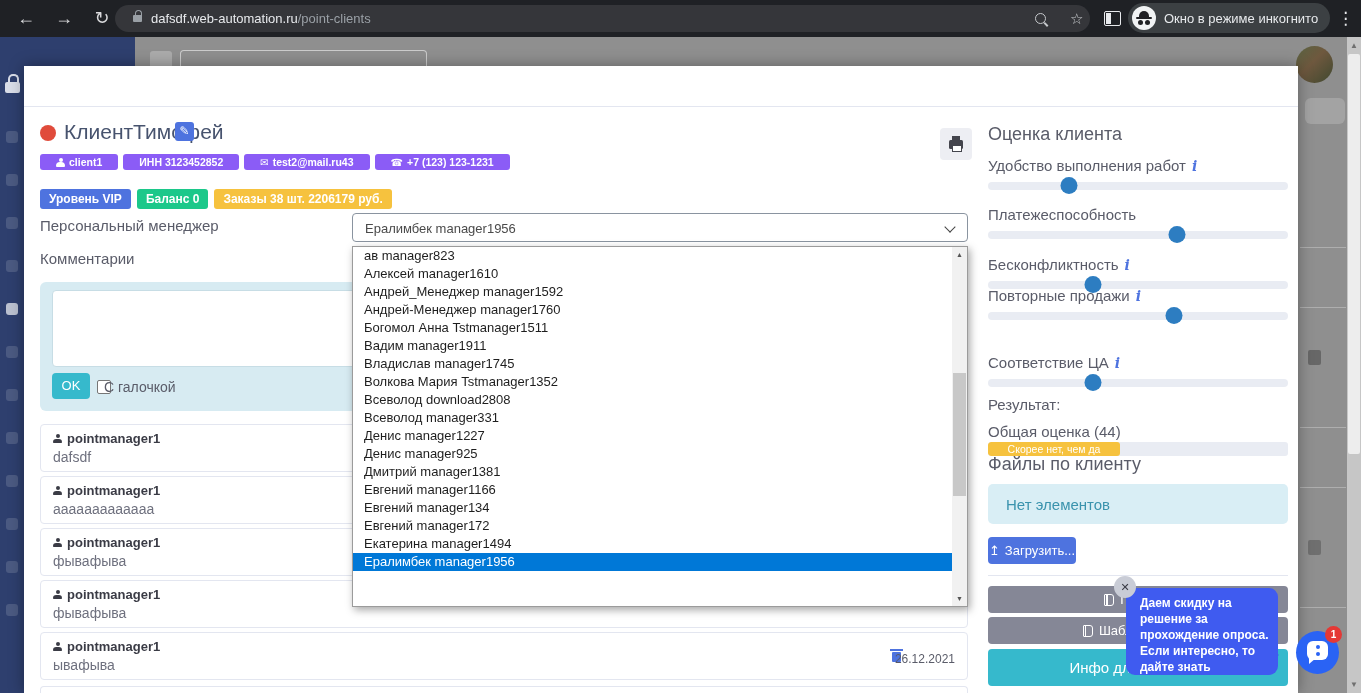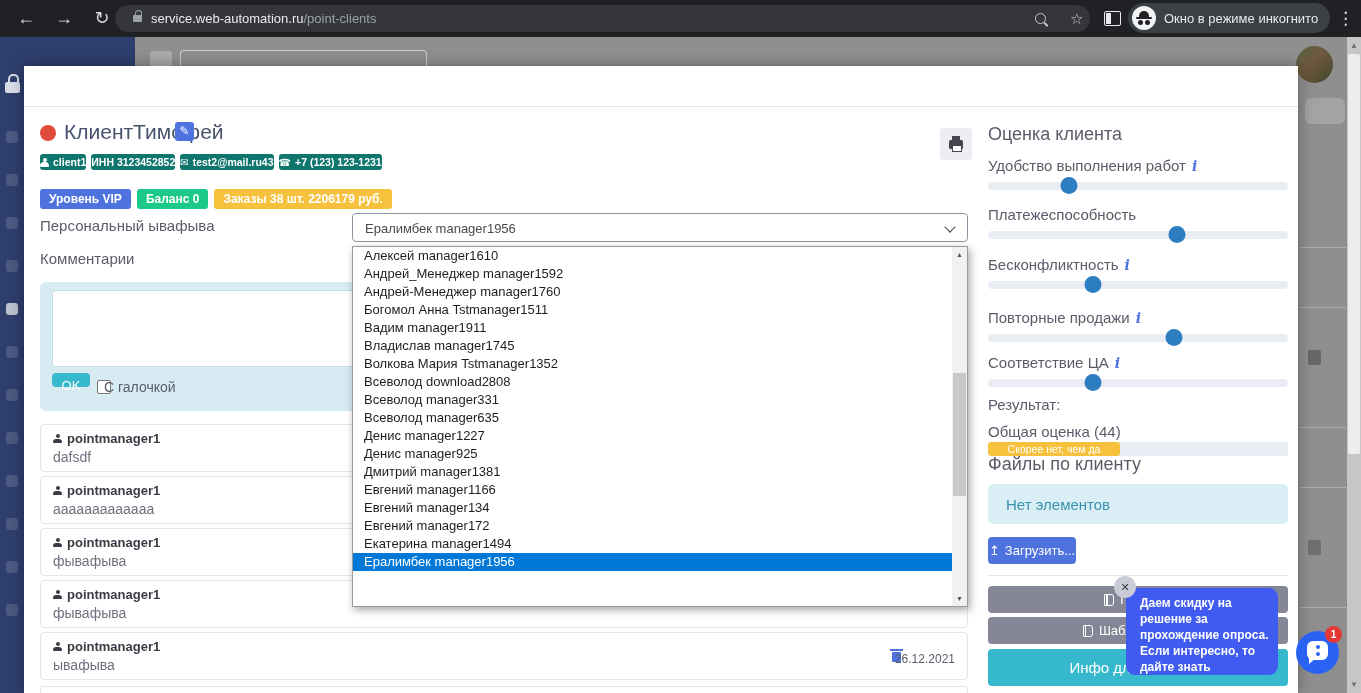--- a/index.html
+++ b/index.html
@@ -61,21 +61,21 @@
   .status-dot{left:40px;top:125px;width:16px;height:16px;border-radius:50%;background:#e04b3b;}
   .client-name{left:64px;top:120px;font-size:21px;font-weight:500;color:#47536e;}
   .edit-ic{left:175px;top:122px;width:19px;height:19px;background:#4e73df;border-radius:3px;color:#fff;font-size:12px;text-align:center;line-height:19px;cursor:pointer;}
   .edit-ic::after{content:"\270E";}
   .print-btn{left:940px;top:128px;width:32px;height:32px;background:#edeef3;border-radius:4px;cursor:pointer;}
   .printer{position:absolute;left:9px;top:12px;width:14px;height:9px;background:#44454d;border-radius:1.5px;}
   .printer::before{content:"";position:absolute;left:3px;top:-4px;width:8px;height:4px;background:#44454d;}
   .printer::after{content:"";position:absolute;left:3px;top:5px;width:8px;height:5px;background:#fff;border:1px solid #44454d;}
 
   .badges-teal{left:40px;top:154px;display:flex;gap:5px;}
-  .b-teal{background:#0f766e;color:#fff;font-size:10.5px;font-weight:bold;padding:2px 0;border-radius:3px;display:flex;align-items:center;gap:4px;height:12px;line-height:12px;}
+  .b-teal{background:#8b5cf6;color:#fff;font-size:10.5px;font-weight:bold;padding:2px 16px;border-radius:3px;display:flex;align-items:center;gap:4px;height:12px;line-height:12px;}
   .badges-row2{left:40px;top:189px;display:flex;gap:6px;}
   .b2{color:#fff;font-size:12px;font-weight:bold;padding:3px 9px;border-radius:3px;height:14px;line-height:14px;}
   .b-level{background:#4e73df;}
   .b-balance{background:#1cc88a;}
   .b-orders{background:#f6c23e;}
 
   .icon-person{display:inline-block;width:9px;height:9px;position:relative;}
   .icon-person::before{content:"";position:absolute;left:2.5px;top:0;width:4px;height:4px;border-radius:50%;background:currentColor;}
   .icon-person::after{content:"";position:absolute;left:0;top:4.5px;width:9px;height:4.5px;border-radius:4px 4px 1px 1px;background:currentColor;}
   .icon-mail::after{content:"\2709";font-size:10px;}
@@ -90,21 +90,21 @@
   .dd-items{position:absolute;left:0;top:0;right:15px;bottom:0;}
   .dd-item{height:18px;line-height:18px;font-size:13px;color:#1e1e1e;padding:0 11px;white-space:nowrap;overflow:hidden;cursor:default;}
   .dd-item.selected{background:#0078d7;color:#fff;}
   .dd-scroll{position:absolute;right:0;top:0;width:15px;bottom:0;background:#f1f1f1;}
   .dd-arrow{position:absolute;left:0;width:15px;height:15px;color:#555;font-size:7px;text-align:center;line-height:15px;}
   .dd-thumb{position:absolute;left:1px;top:126px;width:13px;height:123px;background:#c8c8c8;}
 
   .comments-label{left:40px;top:250px;font-size:15px;color:#5a5c69;}
   .comment-panel{left:40px;top:282px;width:928px;height:129px;background:#d7ebf2;border-radius:6px;}
   .comment-textarea{left:52px;top:290px;width:902px;height:77px;background:#fff;border:1px solid #c7dde5;border-radius:4px;box-sizing:border-box;}
-  .ok-btn{left:52px;top:373px;width:38px;height:14px;background:#36b9cc;border-radius:4px;color:#fff;font-size:13px;text-align:center;line-height:26px;cursor:pointer;}
+  .ok-btn{left:52px;top:373px;width:38px;height:26px;background:#36b9cc;border-radius:4px;color:#fff;font-size:13px;text-align:center;line-height:26px;cursor:pointer;}
   .chk{left:97px;top:380px;width:12px;height:12px;border:1px solid #767676;border-radius:2px;background:#fff;cursor:pointer;}
   .chk-label{left:104px;top:379px;font-size:14px;color:#5a5c69;}
 
   .card{left:40px;width:928px;height:48px;border:1px solid #e3e6f0;border-radius:4px;box-sizing:border-box;background:#fff;}
   .card-author{position:absolute;left:12px;top:6px;font-size:13px;font-weight:bold;color:#3a3b45;display:flex;align-items:center;gap:5px;}
   .card-text{position:absolute;left:12px;top:24px;font-size:14px;color:#6e707e;}
   .icon-trash{position:absolute;right:66px;top:19px;width:9px;height:10px;background:#4e73df;border-radius:1px;cursor:pointer;}
   .icon-trash::before{content:"";position:absolute;left:-2px;top:-3.5px;width:13px;height:2px;background:#4e73df;}
   .card-date{position:absolute;right:12px;top:19px;font-size:12px;color:#5a5c69;}
   .card-stub{left:40px;top:686px;width:928px;height:10px;border:1px solid #e3e6f0;border-bottom:none;border-radius:4px 4px 0 0;box-sizing:border-box;background:#fff;}
@@ -145,21 +145,21 @@
 </style>
 </head>
 <body>
 
 <div class="abs browser">
   <div class="abs nav-ic" style="left:14px;">←</div>
   <div class="abs nav-ic" style="left:52px;">→</div>
   <div class="abs nav-ic" style="left:90px;">↻</div>
   <div class="abs url-pill">
     <span class="lock-sm"></span>
-    <span class="url-host">service.web-automation.ru</span>
+    <span class="url-host">dafsdf.web-automation.ru</span>
       <span class="url-path">/point-clients</span>
     <span class="mag" style="left:920px;"></span>
     <span class="star" style="left:955px;">☆</span>
   </div>
   <span class="abs panel-ic" style="left:1104px;"></span>
   <div class="abs incog-chip">
     <span class="incog-circle">
         <span class="incog-glasses"></span>
       </span>
     <span class="incog-label">Окно в режиме инкогнито</span>
@@ -229,38 +229,38 @@
       <span class="icon-phone"></span>
       <span>+7 (123) 123-1231</span>
     </span>
 </div>
 <div class="abs badges-row2" style="z-index:12;">
   <span class="b2 b-level">Уровень VIP</span>
   <span class="b2 b-balance">Баланс 0</span>
   <span class="b2 b-orders">Заказы 38 шт.  2206179 руб.</span>
 </div>
 
-<div class="abs manager-label" style="z-index:12;">Персональный ывафыва</div>
+<div class="abs manager-label" style="z-index:12;">Персональный менеджер</div>
 <div class="abs select-box">
   <span class="select-value">Ералимбек manager1956</span>
   <span class="select-chev"></span>
 </div>
 
 <div class="abs dropdown">
   <div class="dd-items">
+      <div class="dd-item">ав manager823</div>
       <div class="dd-item">Алексей manager1610</div>
       <div class="dd-item">Андрей_Менеджер manager1592</div>
       <div class="dd-item">Андрей-Менеджер manager1760</div>
       <div class="dd-item">Богомол Анна Tstmanager1511</div>
       <div class="dd-item">Вадим manager1911</div>
       <div class="dd-item">Владислав manager1745</div>
       <div class="dd-item">Волкова Мария Tstmanager1352</div>
       <div class="dd-item">Всеволод download2808</div>
       <div class="dd-item">Всеволод manager331</div>
-      <div class="dd-item">Всеволод manager635</div>
       <div class="dd-item">Денис manager1227</div>
       <div class="dd-item">Денис manager925</div>
       <div class="dd-item">Дмитрий manager1381</div>
       <div class="dd-item">Евгений manager1166</div>
       <div class="dd-item">Евгений manager134</div>
       <div class="dd-item">Евгений manager172</div>
       <div class="dd-item">Екатерина manager1494</div>
       <div class="dd-item selected">Ералимбек manager1956</div>
     </div>
   <div class="dd-scroll">
@@ -337,21 +337,21 @@
 </div>
 <div class="abs slider-group" style="top:256px;z-index:12;" id="slider-2">
   <div class="slider-label">
       <span class="slider-label-text">Бесконфликтность</span>
       <span class="info-icon"></span>
     </div>
   <div class="slider-track">
       <span class="slider-thumb" style="left: 35%;"></span>
     </div>
 </div>
-<div class="abs slider-group" style="top:309px;z-index:12;" id="slider-3">
+<div class="abs slider-group" style="top:287px;z-index:12;" id="slider-3">
   <div class="slider-label">
       <span class="slider-label-text">Повторные продажи</span>
       <span class="info-icon"></span>
     </div>
   <div class="slider-track">
       <span class="slider-thumb" style="left: 62%;"></span>
     </div>
 </div>
 <div class="abs slider-group" style="top:354px;z-index:12;" id="slider-4">
   <div class="slider-label">

